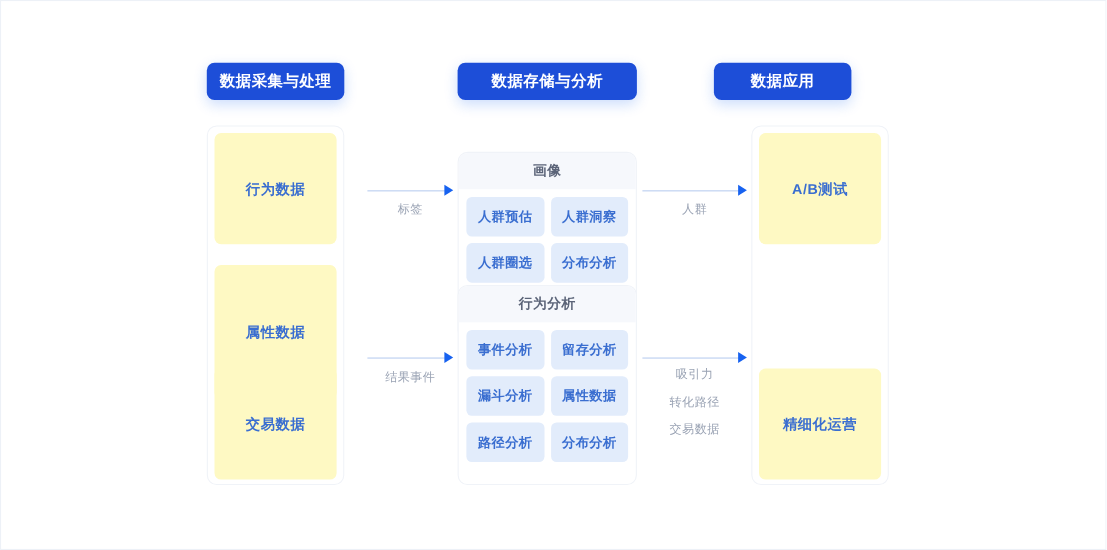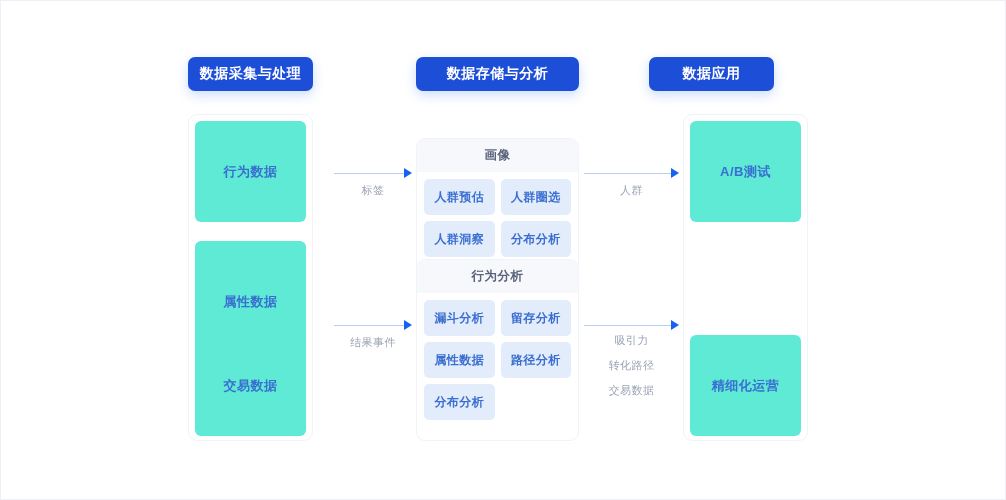--- a/index.html
+++ b/index.html
@@ -50,21 +50,21 @@
     border-radius: 9px;
     background: #ffffff;
     box-sizing: border-box;
   }
   #col-left  { left: 187px; top: 113px; width: 125px; height: 327px; }
   #col-right { left: 682px; top: 113px; width: 125px; height: 327px; }
 
   .col-inner {
     position: absolute;
     left: 6px; right: 6px;
-    background: #5eead4;
+    background: #fef9c3;
     border-radius: 6px;
     display: flex;
     align-items: center;
     justify-content: center;
     color: #3a6ed0;
     font-size: 13px;
     font-weight: bold;
     letter-spacing: 0.5px;
     box-sizing: border-box;
   }
@@ -166,31 +166,32 @@
   <div class="column" id="col-left">
     <div class="col-inner s0">行为数据</div>
     <div class="col-inner s1">属性数据</div>
     <div class="col-inner s2">交易数据</div>
   </div>
 
   <div class="panel" id="panel-0">
     <div class="panel-title">画像</div>
     <div class="panel-grid">
       <div class="chip">人群预估</div>
+      <div class="chip">人群洞察</div>
       <div class="chip">人群圈选</div>
-      <div class="chip">人群洞察</div>
       <div class="chip">分布分析</div>
     </div>
   </div>
 
   <div class="panel" id="panel-1">
     <div class="panel-title">行为分析</div>
     <div class="panel-grid">
+      <div class="chip">事件分析</div>
+      <div class="chip">留存分析</div>
       <div class="chip">漏斗分析</div>
-      <div class="chip">留存分析</div>
       <div class="chip">属性数据</div>
       <div class="chip">路径分析</div>
       <div class="chip">分布分析</div>
     </div>
   </div>
 
   <div class="column" id="col-right">
     <div class="col-inner s0">A/B测试</div>
     <div class="col-inner s2">精细化运营</div>
   </div>

